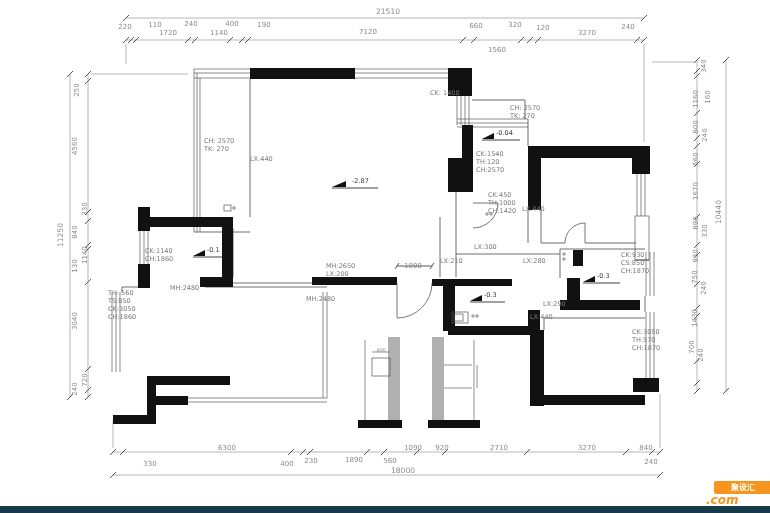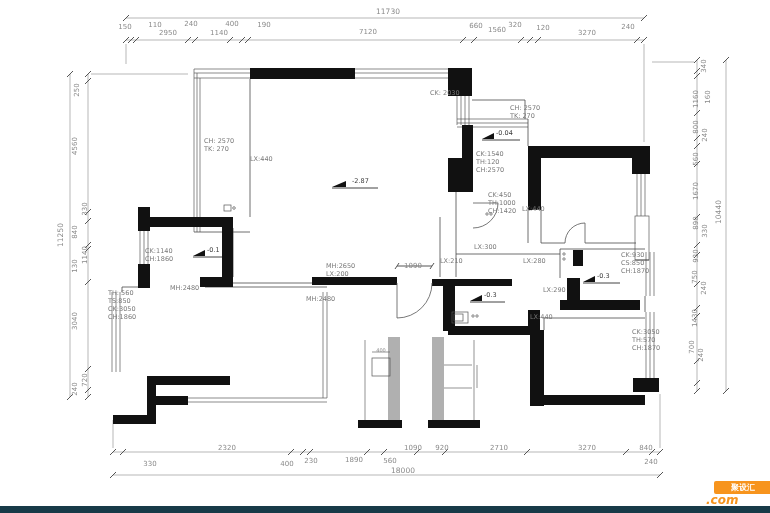--- a/index.html
+++ b/index.html
@@ -138,40 +138,40 @@
     <polygon points="193,256 205,250 205,256" fill="#111"></polygon>
         <path d="M193,257 H228" stroke="#111" stroke-width="0.8"></path>
     <polygon points="470,301 482,295 482,301" fill="#111"></polygon>
         <path d="M470,302 H505" stroke="#111" stroke-width="0.8"></path>
     <polygon points="583,282 595,276 595,282" fill="#111"></polygon>
         <path d="M583,283 H620" stroke="#111" stroke-width="0.8"></path>
   </g>
 </svg>
 
 <div>
-  <span class="dim big" style="left:388px;top:11px">11730</span>
-  <span class="dim" style="left:168px;top:33px">2950</span>
+  <span class="dim big" style="left:388px;top:11px">21510</span>
+  <span class="dim" style="left:168px;top:33px">1720</span>
   <span class="dim" style="left:219px;top:33px">1140</span>
   <span class="dim" style="left:368px;top:32px">7120</span>
-  <span class="dim" style="left:497px;top:30px">1560</span>
+  <span class="dim" style="left:497px;top:50px">1560</span>
   <span class="dim" style="left:587px;top:33px">3270</span>
-  <span class="dim" style="left:125px;top:27px">150</span>
+  <span class="dim" style="left:125px;top:27px">220</span>
   <span class="dim" style="left:155px;top:25px">110</span>
   <span class="dim" style="left:191px;top:24px">240</span>
   <span class="dim" style="left:232px;top:24px">400</span>
   <span class="dim" style="left:264px;top:25px">190</span>
   <span class="dim" style="left:476px;top:26px">660</span>
   <span class="dim" style="left:515px;top:25px">320</span>
   <span class="dim" style="left:543px;top:28px">120</span>
   <span class="dim" style="left:628px;top:27px">240</span>
 </div>
 
 <div>
   <span class="dim big" style="left:403px;top:470px">18000</span>
-  <span class="dim" style="left:227px;top:448px">2320</span>
+  <span class="dim" style="left:227px;top:448px">6300</span>
   <span class="dim" style="left:354px;top:460px">1890</span>
   <span class="dim" style="left:413px;top:448px">1090</span>
   <span class="dim" style="left:442px;top:448px">920</span>
   <span class="dim" style="left:499px;top:448px">2710</span>
   <span class="dim" style="left:587px;top:448px">3270</span>
   <span class="dim" style="left:646px;top:448px">840</span>
   <span class="dim" style="left:150px;top:464px">330</span>
   <span class="dim" style="left:287px;top:464px">400</span>
   <span class="dim" style="left:311px;top:461px">230</span>
   <span class="dim" style="left:390px;top:461px">560</span>
@@ -210,21 +210,21 @@
   <span class="dimv" style="left:701px;top:355px">240</span>
 </div>
 
 <span class="dim" style="left:413px;top:266px">1090</span>
 <span class="dim tiny" style="left:381px;top:350px">400</span>
 
 <div>
   <div class="ann" style="left:204px;top:137px">CH:  2570
 TK:   270</div>
   <div class="ann" style="left:250px;top:155px">LX:440</div>
-  <div class="ann" style="left:430px;top:89px">CK: 2030</div>
+  <div class="ann" style="left:430px;top:89px">CK: 1400</div>
   <div class="ann" style="left:510px;top:104px">CH:  2570
 TK:   270</div>
   <div class="ann" style="left:476px;top:150px">CK:1540
 TH:120
 CH:2570</div>
   <div class="ann" style="left:488px;top:191px">CK:450
 TH:1000
 CH:1420</div>
   <div class="ann" style="left:522px;top:205px">LX:440</div>
   <div class="ann" style="left:474px;top:243px">LX:300</div>
@@ -236,21 +236,21 @@
   <div class="ann" style="left:145px;top:247px">CK:1140
 CH:1860</div>
   <div class="ann" style="left:326px;top:262px">MH:2650
 LX:200</div>
   <div class="ann" style="left:306px;top:295px">MH:2480</div>
   <div class="ann" style="left:170px;top:284px">MH:2480</div>
   <div class="ann" style="left:108px;top:289px">TH: 560
 TS:850
 CK:3050
 CH:1860</div>
-  <div class="ann" style="left:543px;top:286px">LX:290</div>
+  <div class="ann" style="left:543px;top:300px">LX:290</div>
   <div class="ann" style="left:530px;top:313px">LX:440</div>
   <div class="ann" style="left:632px;top:328px">CK:3050
 TH:570
 CH:1870</div>
 </div>
 
 <div>
   <span class="lvl" style="left:352px;top:177px">-2.87</span>
   <span class="lvl" style="left:496px;top:129px">-0.04</span>
   <span class="lvl" style="left:207px;top:246px">-0.1</span>

